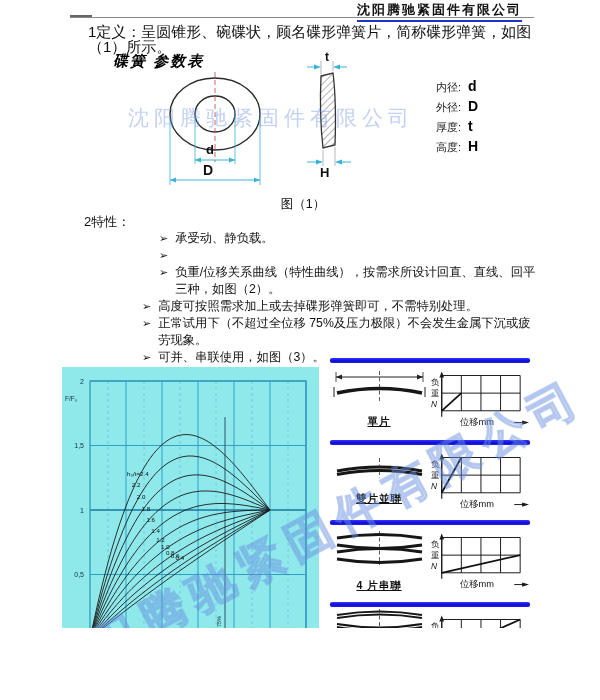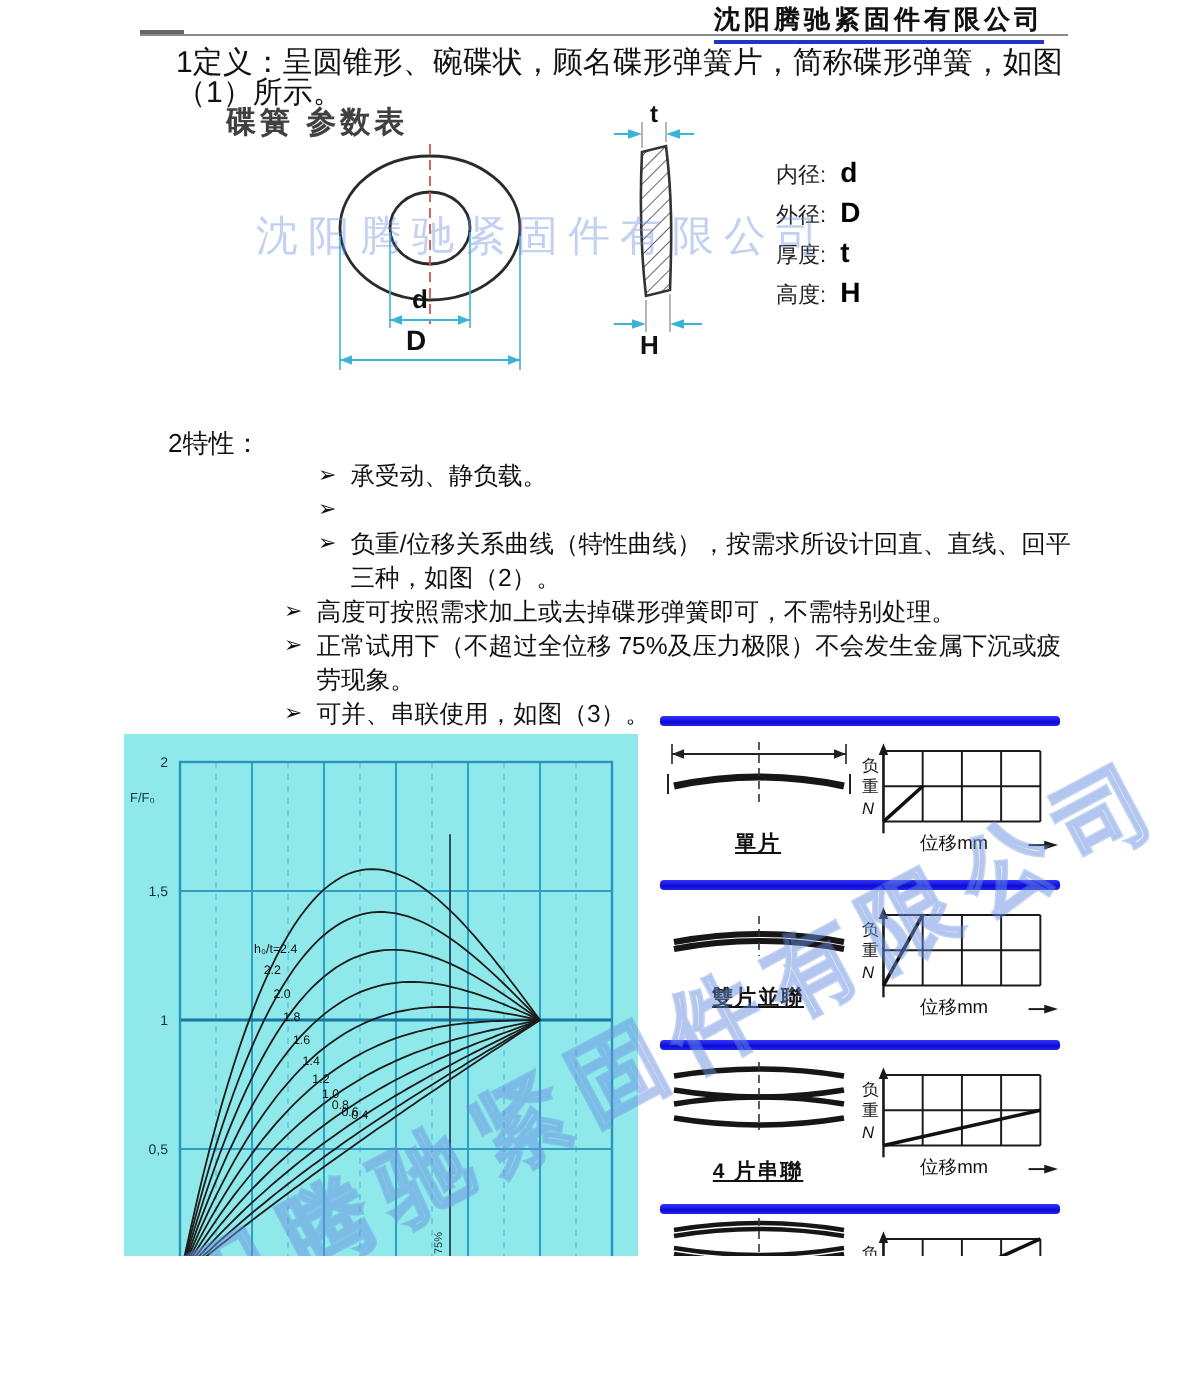--- a/index.html
+++ b/index.html
@@ -9,29 +9,29 @@
   
   .company{top:1px;right:78px;font-size:13px;font-weight:bold;color:#223bb;
            letter-spacing:2px;border-bottom:2px solid #2233c8;padding-bottom:1px;}
   .header-rule{top:17px;left:70px;right:66px;border-top:1.2px solid #8a8a8a;height:0;}
   .header-notch{top:15px;left:70px;width:22px;border-top:2.5px solid #666;height:0;}
   
   .intro{top:24px;left:88px;width:445px;font-size:15px;line-height:15px;}
   
   .fig1{top:52px;left:85px;width:445px;height:145px;}
   .fig1 svg{position:absolute;left:0;top:0;}
-  .fig1-title{left:28px;top:0;font-size:15px;font-weight:bold;letter-spacing:2px;color:#404040;}
+  .fig1-title{left:28px;top:0;font-size:15px;font-weight:bold;letter-spacing:2px;color:#000000;font-style:italic;}
   .dim{font-weight:bold;color:#101010;}
   .dim-d{left:121px;top:90px;font-size:13px;}
   .dim-D{left:118px;top:110px;font-size:14px;}
   .dim-t{left:240px;top:-2px;font-size:12px;}
   .dim-H{left:235px;top:113px;font-size:13px;}
   .legend{left:303px;top:26px;display:flex;flex-direction:column;gap:3px;}
   .lrow{display:flex;align-items:baseline;gap:7px;}
-  .pname{font-size:11px;color:#222;}
+  .pname{font-size:11px;color:#222;margin-left:48px;}
   .psym{font-size:14px;font-weight:bold;color:#000;}
   .caption{font-size:12.5px;color:#111;text-align:center;}
   .cap1{left:203px;top:196px;width:200px;}
   .cap2{left:62px;top:681px;width:257px;}
   
   .feat-head{left:84px;top:213px;font-size:13px;}
   .features{left:142px;top:230px;width:394px;}
   .bullet{display:flex;gap:7px;font-size:12.3px;line-height:16.6px;margin-bottom:0.5px;}
   .bullet.deep{padding-left:17px;}
   .marker{flex:0 0 auto;font-size:11px;line-height:16.6px;}
@@ -120,20 +120,21 @@
         <div class="lrow">
           <span class="pname">厚度:</span>
           <span class="psym">t</span>
         </div>
         <div class="lrow">
           <span class="pname">高度:</span>
           <span class="psym">H</span>
         </div>
       </div>
   </div>
+  <div class="abs caption cap1">图（1）</div>
 
   <div class="abs feat-head">2特性：</div>
   <div class="abs features">
       <div class="bullet deep">
         <span class="marker">➢</span>
         <span>承受动、静负载。</span>
       </div>
       <div class="bullet deep">
         <span class="marker">➢</span>
       </div>

